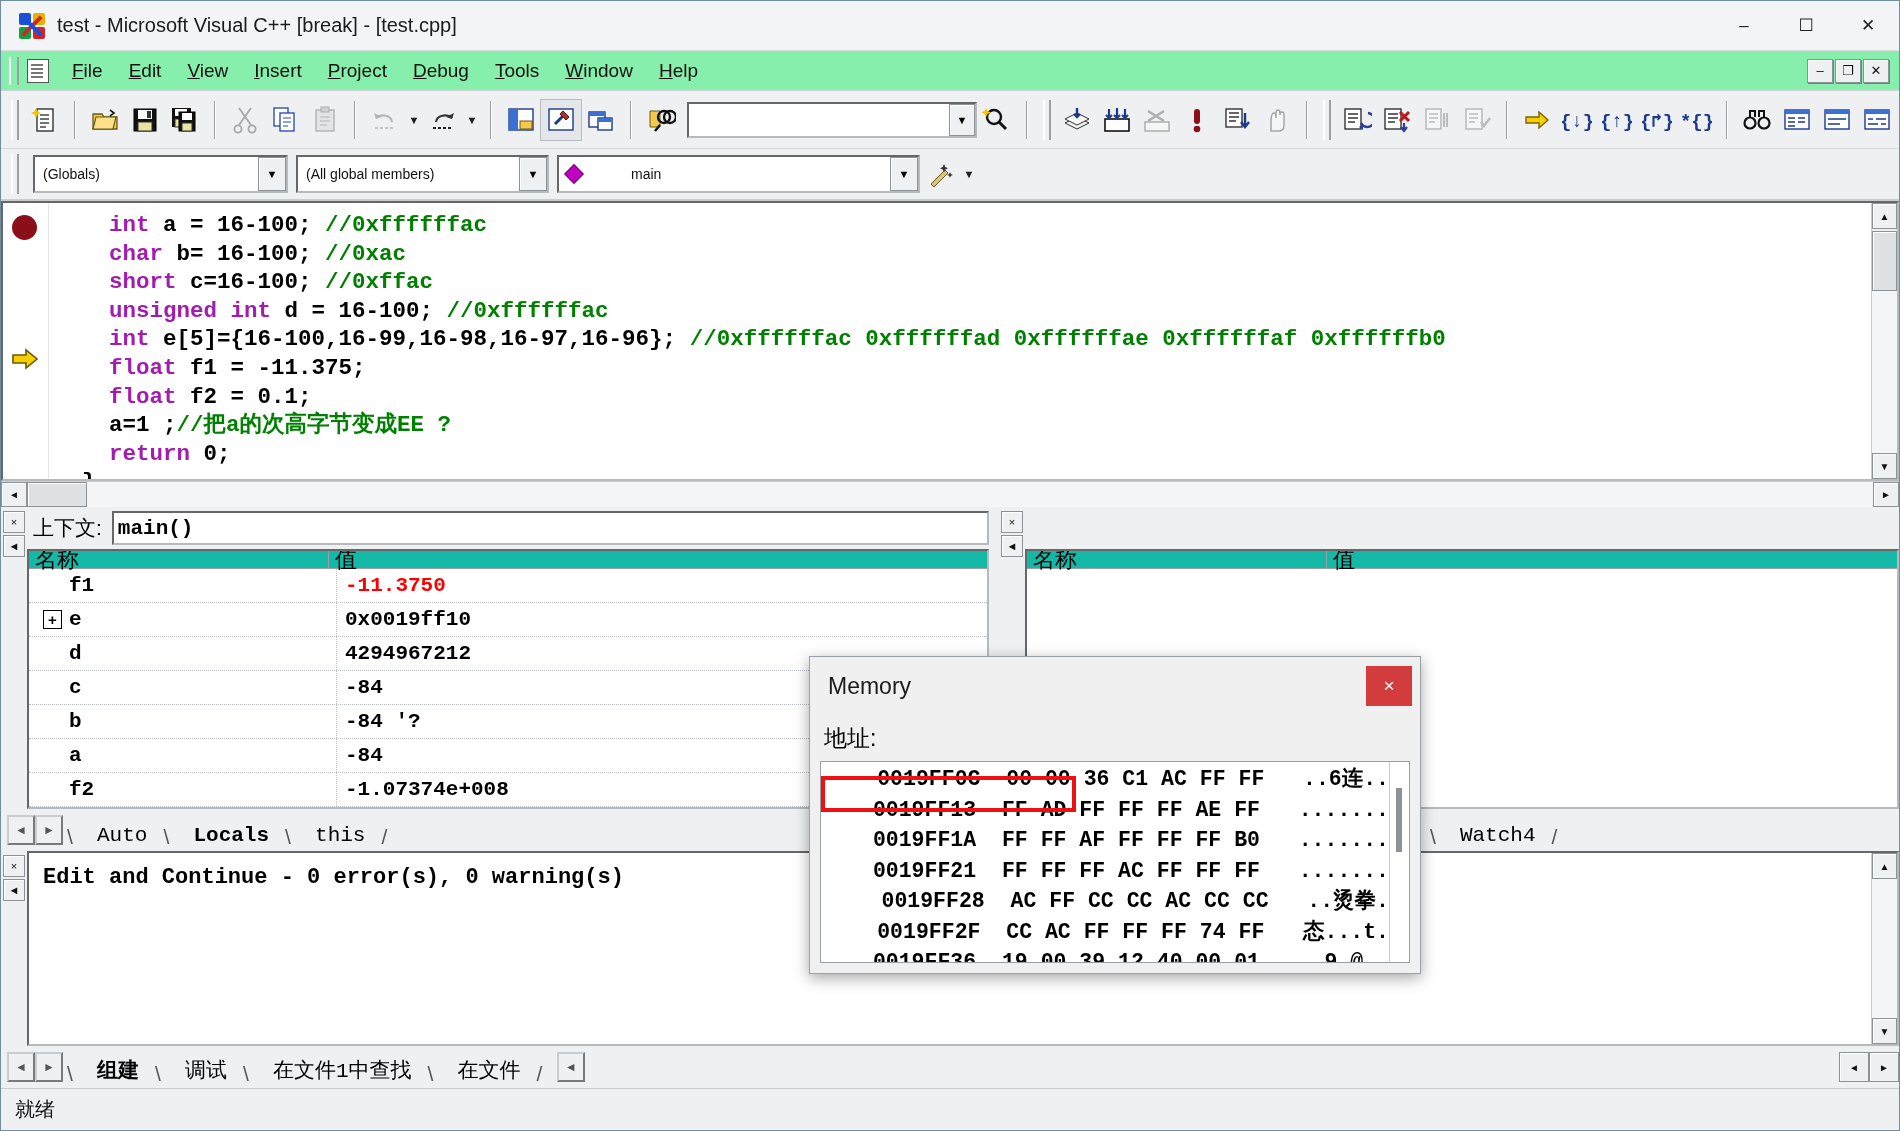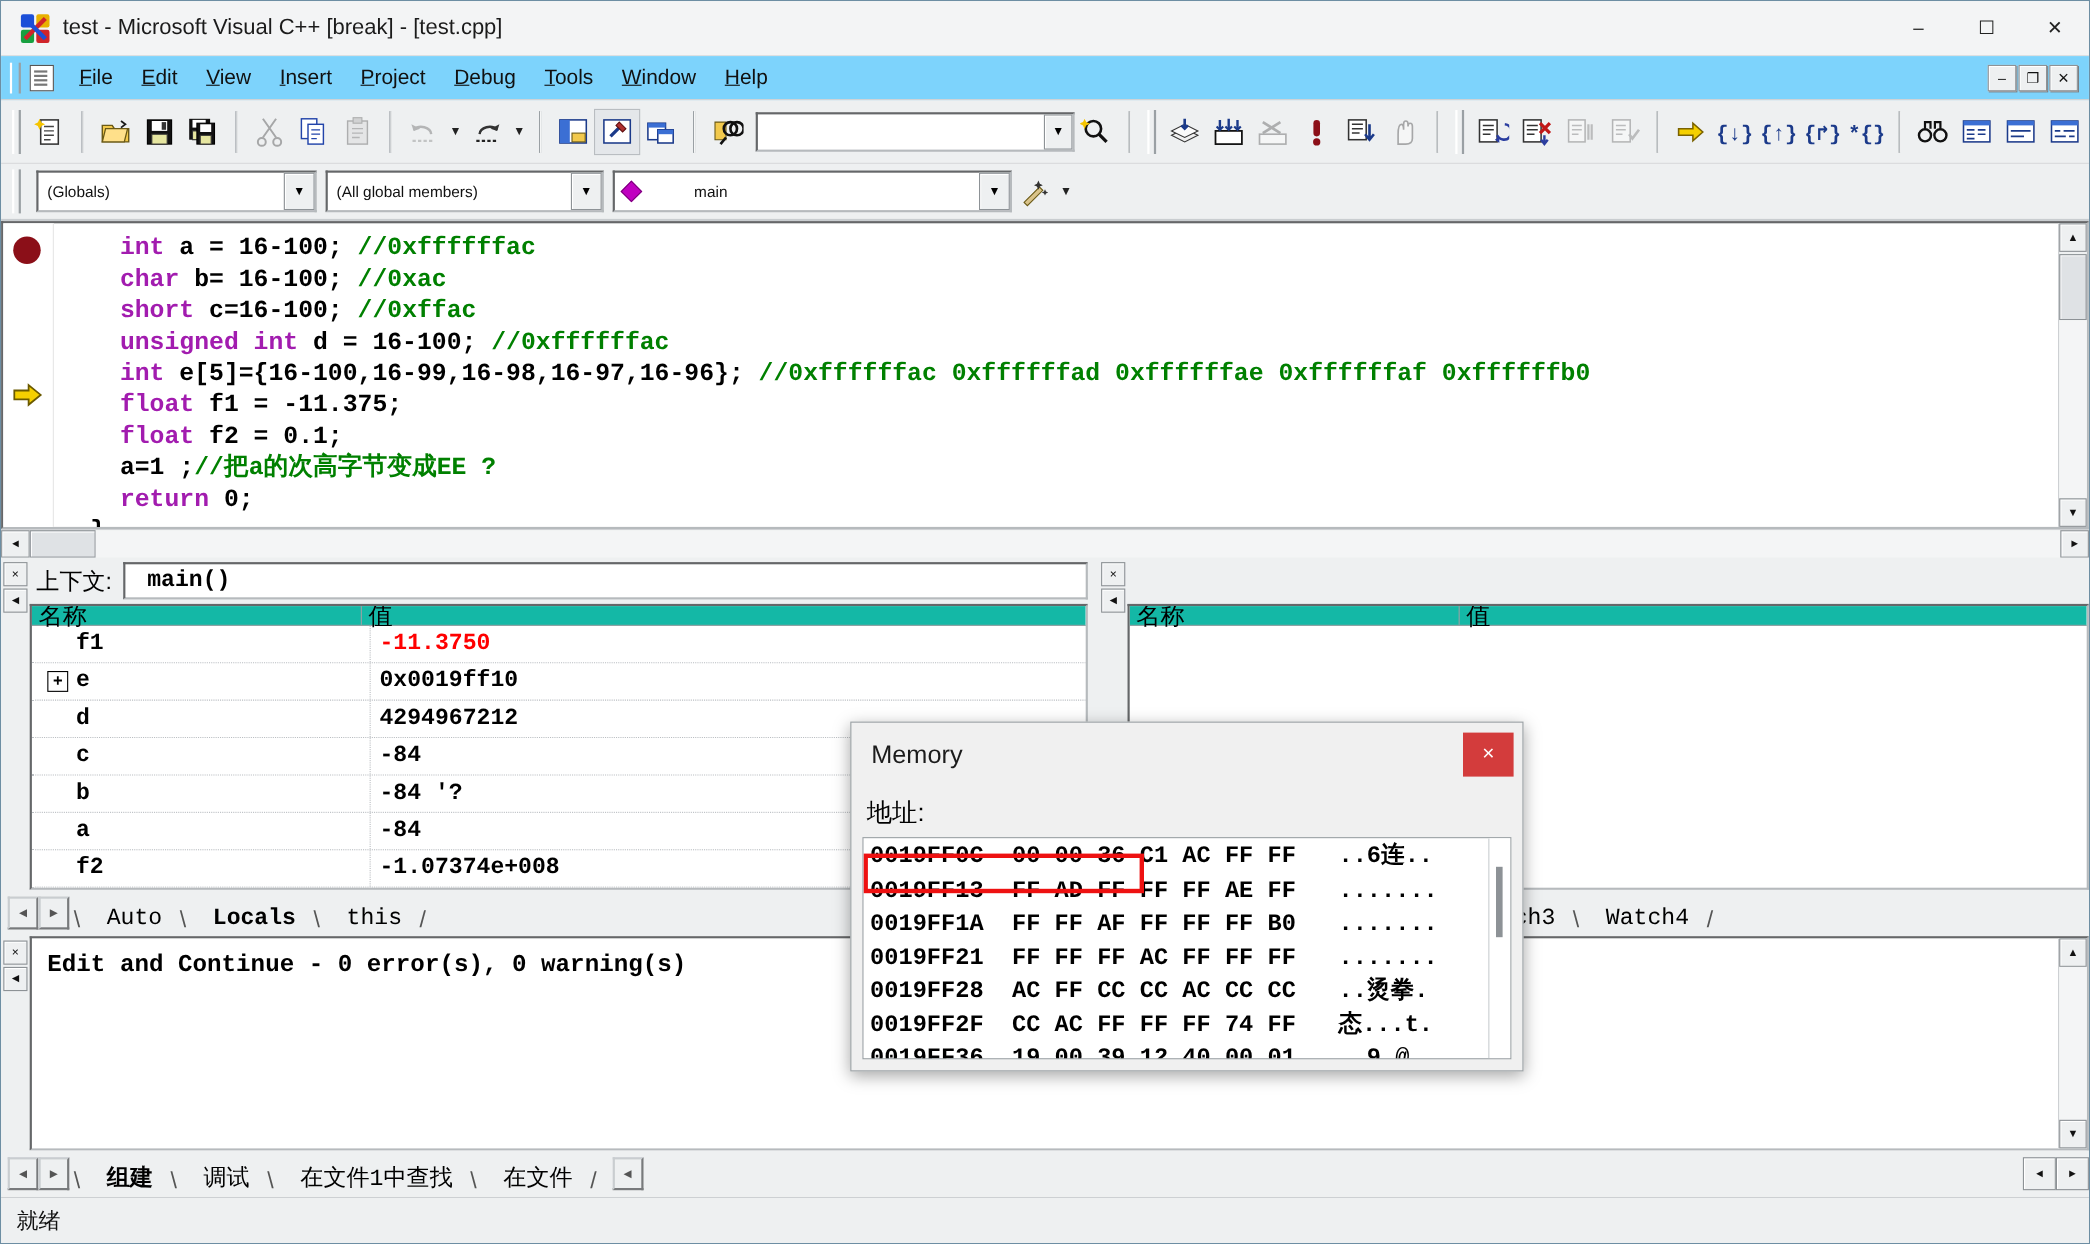--- a/index.html
+++ b/index.html
@@ -32,21 +32,21 @@
   .app-icon .x::before,.app-icon .x::after{content:"";position:absolute;left:10px;top:-1px;width:4px;height:26px;background:#d0242a;}
   .app-icon .x::before{transform:rotate(45deg);}
   .app-icon .x::after{transform:rotate(-45deg);background:#1c4fd8;}
   .title-text { font-size:20px; color:#1b1b1b; }
   .winbtns { margin-left:auto; display:flex; height:50px; }
   .winbtn { width:62px; height:50px; display:flex; align-items:center; justify-content:center; font-size:17px; color:#222; }
 
   
   .menubar {
     height:40px; display:flex; align-items:center;
-    background:#7dd3fc; border-bottom:1px solid #cfd3d6;
+    background:#86efac; border-bottom:1px solid #cfd3d6;
     position:relative; flex:0 0 auto;
   }
   .menubar .gripper{width:10px;height:28px;margin-left:8px;border-left:2px solid #fff;border-right:2px solid #9aa0a4;}
   .doc-icon { width:22px;height:24px;margin:0 10px 0 8px;border:1px solid #555;background:#fff;position:relative; }
   .doc-icon::after{content:"";position:absolute;left:3px;top:4px;width:12px;height:2px;box-shadow:0 4px 0 #777,0 8px 0 #777,0 12px 0 #777;background:#777;}
   .menu-item { font-size:19px; padding:4px 13px; color:#111; }
   .menu-item u { text-decoration:underline; }
   .mdibtns { margin-left:auto; display:flex; gap:2px; padding-right:10px; }
   .mdibtn { width:26px;height:24px;background:#eef0f1;border:1px solid #8d9296;
             display:flex;align-items:center;justify-content:center;font-size:13px;color:#111;
@@ -114,21 +114,21 @@
   
   .panes { display:flex; height:344px; flex:0 0 auto; }
   .pane { display:flex; flex-direction:column; position:relative; }
   .pane-closer { width:26px; background:#eef0f1; display:flex; flex-direction:column; align-items:center; padding-top:4px; gap:2px; flex:0 0 auto; }
   .mini { width:22px;height:22px;background:#eef0f1;border:1px solid #8d9296;box-shadow: inset 1px 1px 0 #fff;
           display:flex;align-items:center;justify-content:center;font-size:11px;color:#111;}
   .ctxrow { height:42px; display:flex; align-items:center; background:#eef0f1; flex:0 0 auto;}
   .ctxlabel { font-size:21px; color:#000; padding:0 10px 0 6px; white-space:nowrap;}
   .ctxinput { flex:1 1 auto; height:34px; background:#fff; border:2px inset #b6babd;
               font-family:"Liberation Mono","DejaVu Sans Mono",monospace; font-size:21px; font-weight:bold;
-              display:flex; align-items:center; padding-left:20px; color:#000;}
+              display:flex; align-items:center; padding-left:4px; color:#000;}
   .grid { flex:1 1 auto; background:#fff; border:2px inset #b6babd; display:flex; flex-direction:column; min-height:0; overflow:hidden;}
   .ghead { display:flex; height:18px; background:#14b8a6; border-bottom:1px solid #9aa0a4; flex:0 0 auto;}
   .gh { font-size:22px; color:#000; padding:0 6px; display:flex; align-items:center;
         border-right:1px solid #9aa0a4; font-family:"Liberation Sans",sans-serif;}
   .grow { display:flex; height:34px; border-bottom:1px dotted #b9bdc1; flex:0 0 auto;}
   .gc { font-family:"Liberation Mono","DejaVu Sans Mono",monospace; font-size:21px; font-weight:bold;
         display:flex; align-items:center; padding-left:8px; color:#000; }
   .gc.name { width:308px; border-right:1px dotted #b9bdc1; padding-left:40px; position:relative;}
   .plus { position:absolute; left:14px; top:7px; width:19px; height:19px; border:1px solid #000; background:#fff;
           display:flex; align-items:center; justify-content:center; font-size:15px; line-height:1; color:#000; font-family:"Liberation Sans",sans-serif;}
@@ -149,23 +149,23 @@
   .outtext { flex:1 1 auto; padding:12px 0 0 14px;
              font-family:"Liberation Mono","DejaVu Sans Mono",monospace; font-size:22px; font-weight:bold; color:#000; }
 
   
   .statusbar { height:42px; background:#eef0f1; display:flex; align-items:center;
                border-top:1px solid #c9cdd0; flex:0 0 auto; }
   .status-text { font-size:20px; color:#111; padding-left:14px; }
 
   
   .memdlg {
-    position:absolute; left:772px; top:455px; width:612px; height:318px;
+    position:absolute; left:808px; top:455px; width:612px; height:318px;
     background:#f0f0f0; border:1px solid #9aa0a4; box-shadow:0 4px 14px rgba(0,0,0,.35);
-    display:flex; flex-direction:column; z-index:30;
+    display:flex; flex-direction:column; z-index:30;text-align:right;
   }
   .memtitle { height:58px; display:flex; align-items:center; flex:0 0 auto; }
   .memtitle .t { font-size:23px; color:#1b1b1b; padding-left:18px; }
   .memclose { margin-left:auto; width:46px; height:40px; margin-right:8px; background:#d33c3c; color:#fff;
               display:flex; align-items:center; justify-content:center; font-size:19px; }
   .memaddr { height:46px; display:flex; align-items:center; padding:0 14px; flex:0 0 auto;}
   .memaddr .lb { font-size:23px; color:#000; white-space:nowrap; }
   .memaddr .inp { margin-left:34px; flex:1 1 auto; height:36px; background:#fff; border:2px inset #b6babd;
                   display:flex; align-items:center; padding-left:3px; }
   .memaddr .sel { background:#0a64c8; color:#fff; font-family:"Liberation Mono","DejaVu Sans Mono",monospace;

